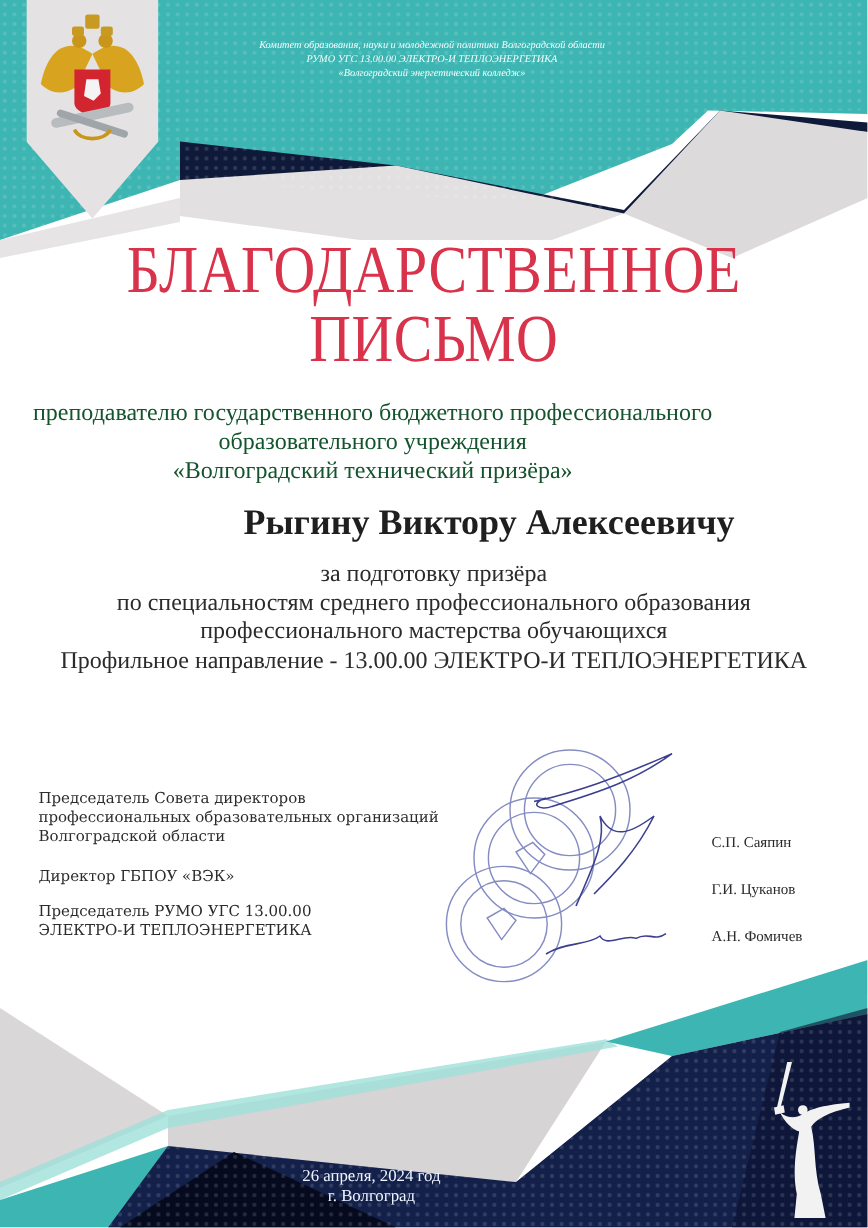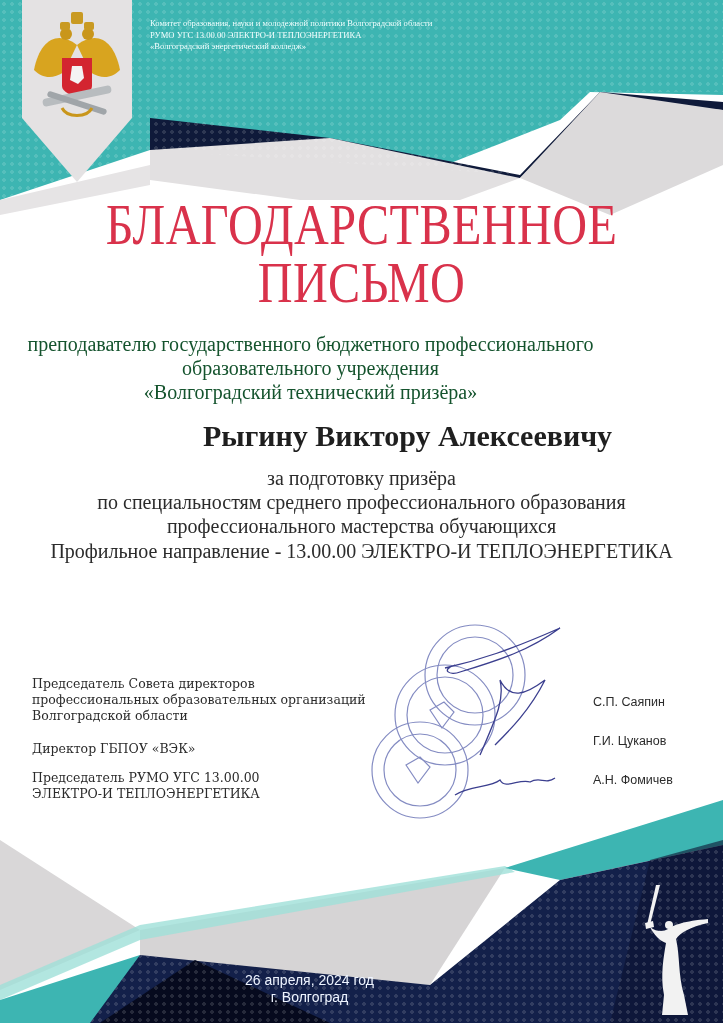--- a/index.html
+++ b/index.html
@@ -1,28 +1,28 @@
 <!DOCTYPE html>
 <html><head>
 <meta charset="utf-8">
 <style>
   html, body { margin: 0; padding: 0; }
   body { width: 723px; height: 1023px; position: relative; overflow: hidden; background: #ffffff; font-family: "DejaVu Serif", serif; }
   .layer { position: absolute; left: 0; top: 0; width: 723px; height: 1023px; }
   .dots { background-image: radial-gradient(circle, rgba(255,255,255,0.13) 1.6px, transparent 1.9px); background-size: 8px 8px; }
-  .header-text { position: absolute; left: 150px; top: 18px; width: 420px; color: #f4ffff; font-size: 8.6px; line-height: 11.5px; font-family: "Liberation Serif", serif; }
+  .header-text { position: absolute; left: 150px; top: 32px; width: 420px; text-align: center; color: #f4ffff; font-size: 8.6px; line-height: 11.5px; font-family: "Liberation Serif", serif; font-style: italic; }
   .emblem { position: absolute; left: 22px; top: 0; width: 110px; height: 182px; }
   .title { position: absolute; left: 0; top: 196px; width: 723px; text-align: center; color: #d9324b; font-family: "Liberation Serif", serif; font-size: 56px; line-height: 58px; letter-spacing: 0.5px; transform: scaleX(0.86); transform-origin: center top; }
   .recipient-lines { position: absolute; left: 0; top: 332px; width: 621px; text-align: center; color: #14532d; font-family: "Liberation Serif", serif; font-size: 20px; line-height: 24px; }
   .recipient-name { position: absolute; left: 0; top: 418px; width: 723px; text-align: center; color: #1f1f1f; font-family: "Liberation Serif", serif; font-weight: bold; font-size: 30px; line-height: 36px; padding-left: 46px; }
   .reason-lines { position: absolute; left: 0; top: 466px; width: 723px; text-align: center; color: #2b2b2b; font-family: "Liberation Serif", serif; font-size: 20px; line-height: 24.2px; }
-  .sig-left { position: absolute; left: 32px; color: #2b2b2b; font-family: "DejaVu Serif", serif; font-size: 12.5px; line-height: 16px; margin-top: 19px; }
-  .sig-right { position: absolute; left: 593px; color: #2b2b2b; font-family: Liberation Sans, sans-serif; font-size: 12.5px; line-height: 16px; }
+  .sig-left { position: absolute; left: 32px; color: #2b2b2b; font-family: "DejaVu Serif", serif; font-size: 12.5px; line-height: 16px; }
+  .sig-right { position: absolute; left: 593px; color: #2b2b2b; font-family: Liberation Serif, serif; font-size: 12.5px; line-height: 16px; }
   .stamps { position: absolute; left: 360px; top: 620px; width: 250px; height: 200px; }
-  .footer-text { position: absolute; left: 0; top: 972px; width: 619px; text-align: center; color: #eef4ff; font-family: Liberation Sans, sans-serif; font-size: 14px; line-height: 17px; }
+  .footer-text { position: absolute; left: 0; top: 972px; width: 619px; text-align: center; color: #eef4ff; font-family: Liberation Serif, serif; font-size: 14px; line-height: 17px; }
   .statue { position: absolute; left: 640px; top: 885px; width: 75px; height: 135px; }
 </style>
 </head>
 <body>
 
 <svg class="layer" viewBox="0 0 723 1023" xmlns="http://www.w3.org/2000/svg">
 
   <polygon points="0,0 723,0 723,95 590,92 560,120 420,175 150,150 0,200" fill="#3db5b2"></polygon>
 
   <polygon points="150,118 330,138 520,175 600,92 723,102 723,110 600,100 520,178 420,178 150,160" fill="#0f1a3a"></polygon>

